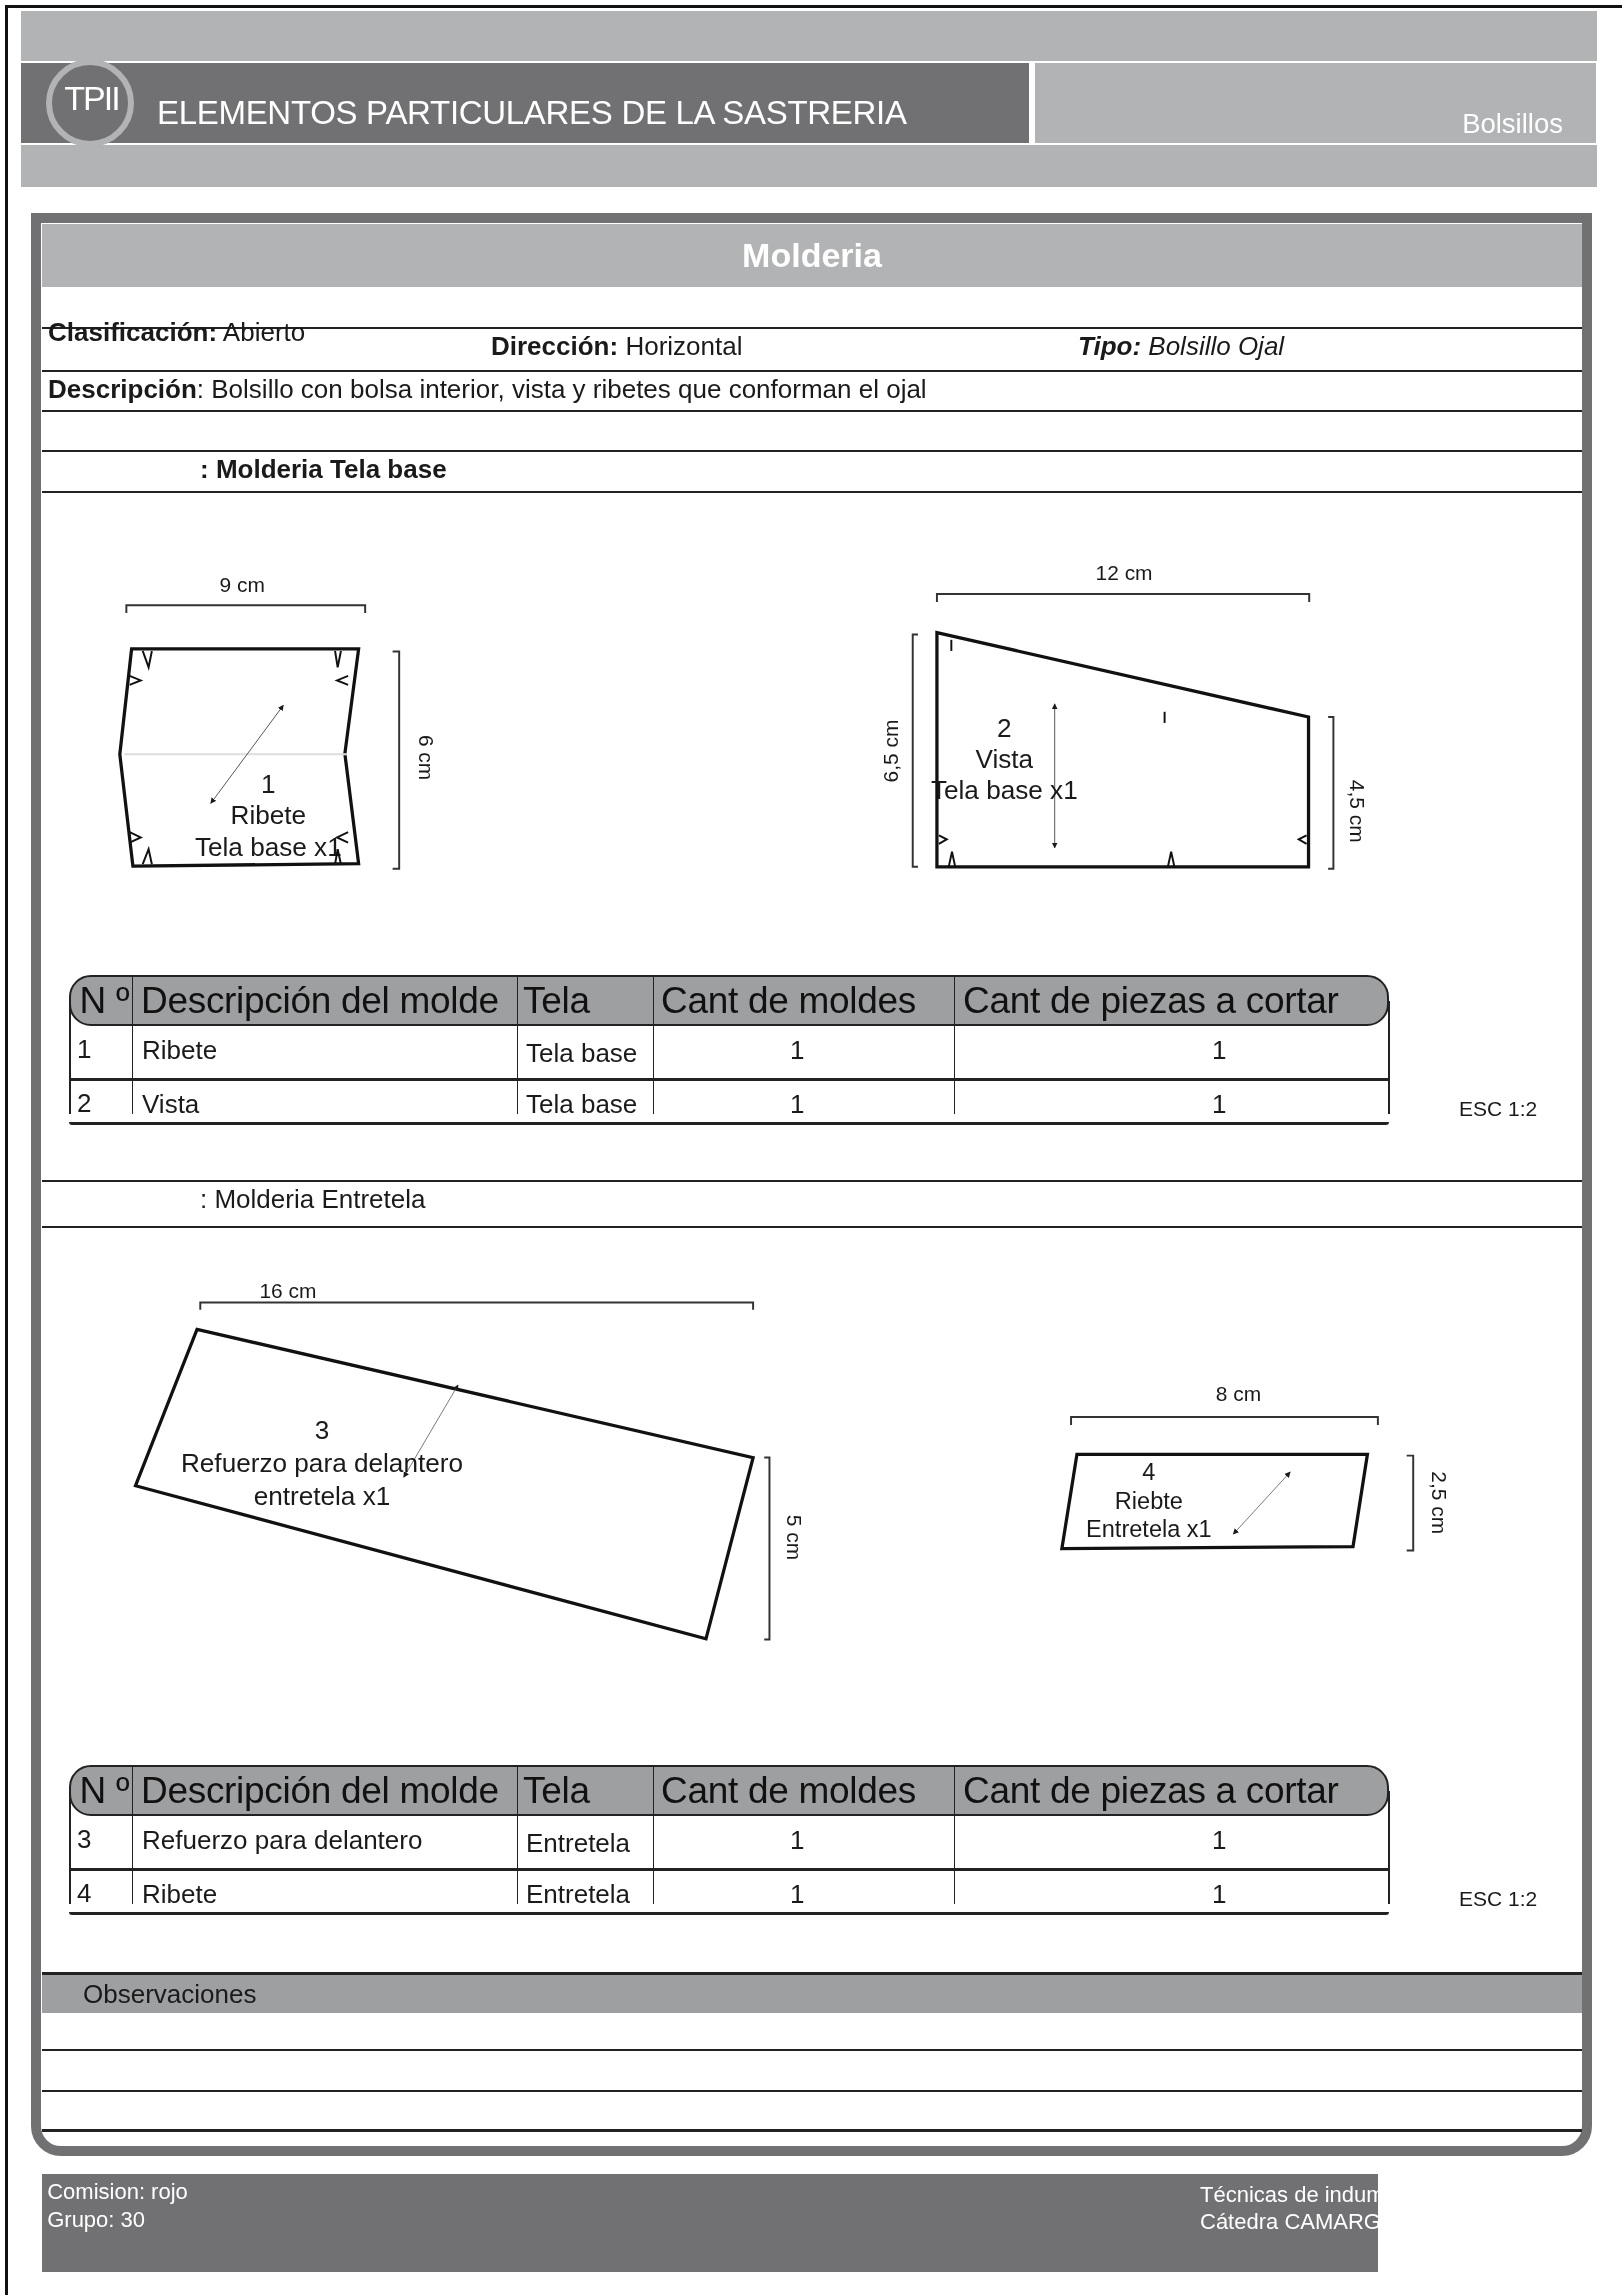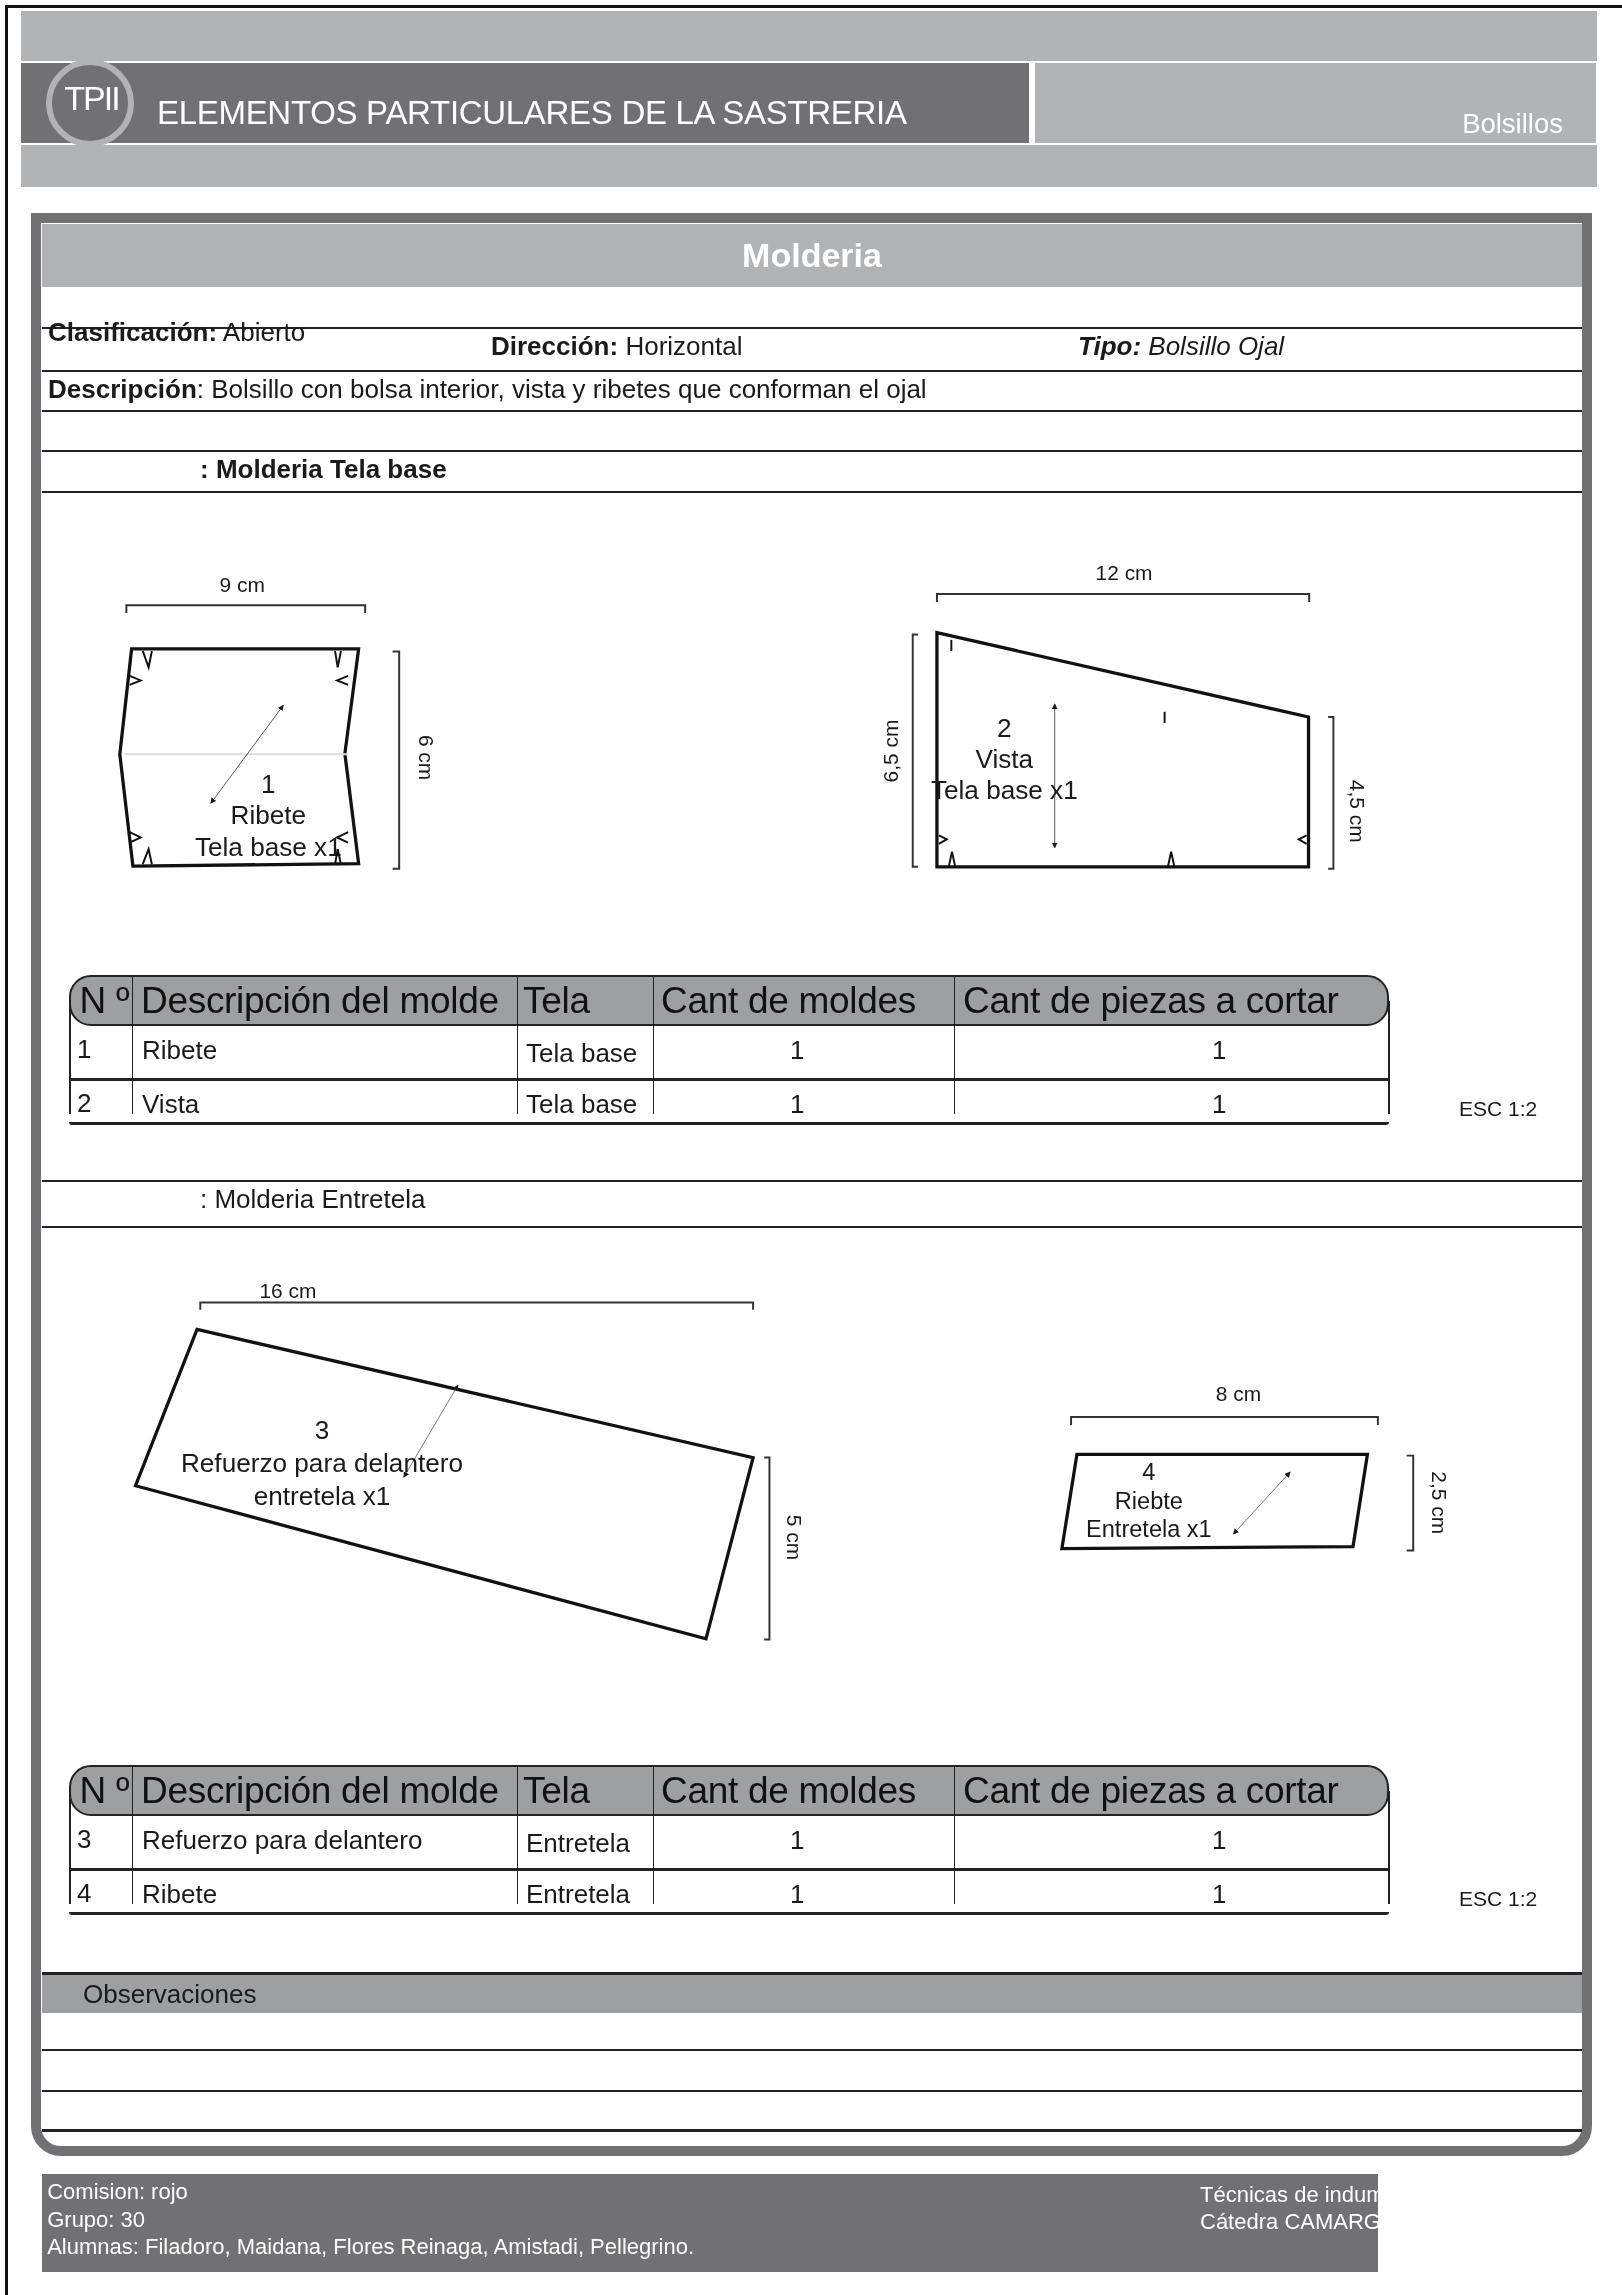--- a/index.html
+++ b/index.html
@@ -253,17 +253,16 @@
 <div class="obs-bar">
   <span>Observaciones</span>
 </div>
 <div class="rule thin" style="top:2049px"></div>
 <div class="rule thin" style="top:2090px"></div>
 <div class="rule" style="top:2129px; border-top-width:3.3px;"></div>
 
 <div class="footer">
   <div class="fl" style="top:5.2px;">Comision: rojo</div>
   <div class="fl" style="top:33px;">Grupo: 30</div>
-  <div class="fl" style="top:60px;">Alumnas: Filadoro, Maidana, Flores Reinaga, Amistadi, Pellegrino.</div>
   <div class="fr" style="top:7.9px;">Técnicas de indumentaria II.</div>
   <div class="fr" style="top:35px;">Cátedra CAMARGO</div>
 </div>
 
 
 </body></html>

